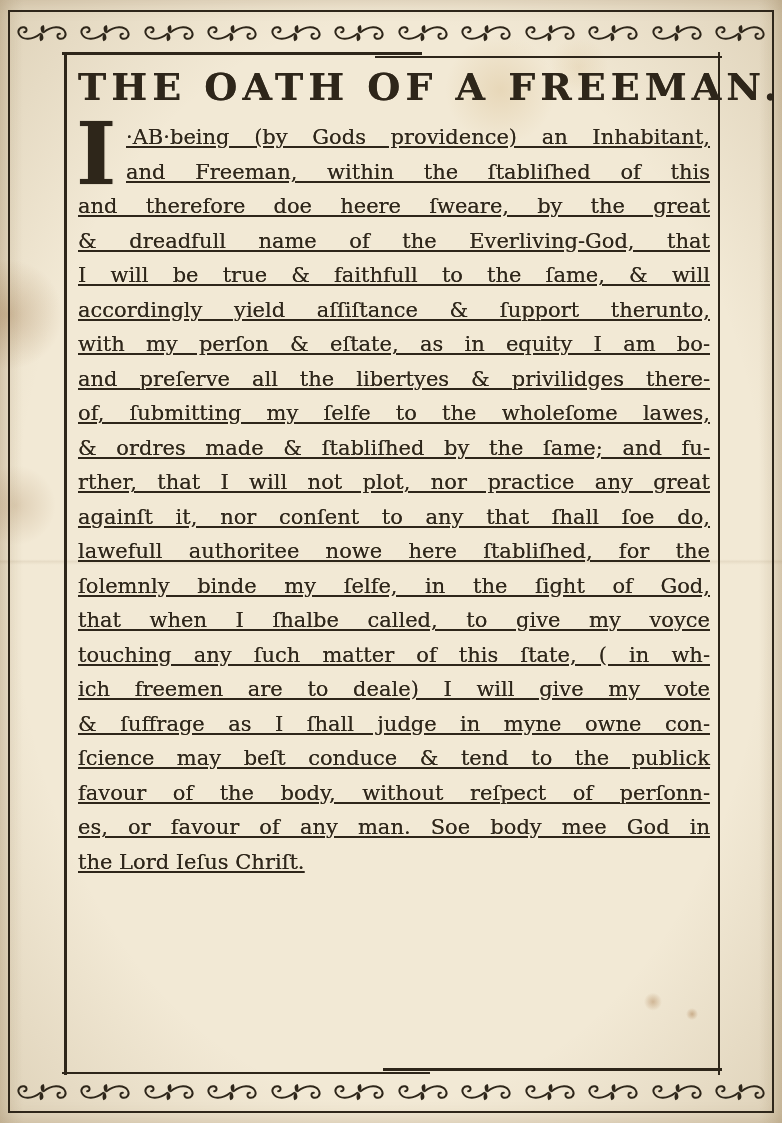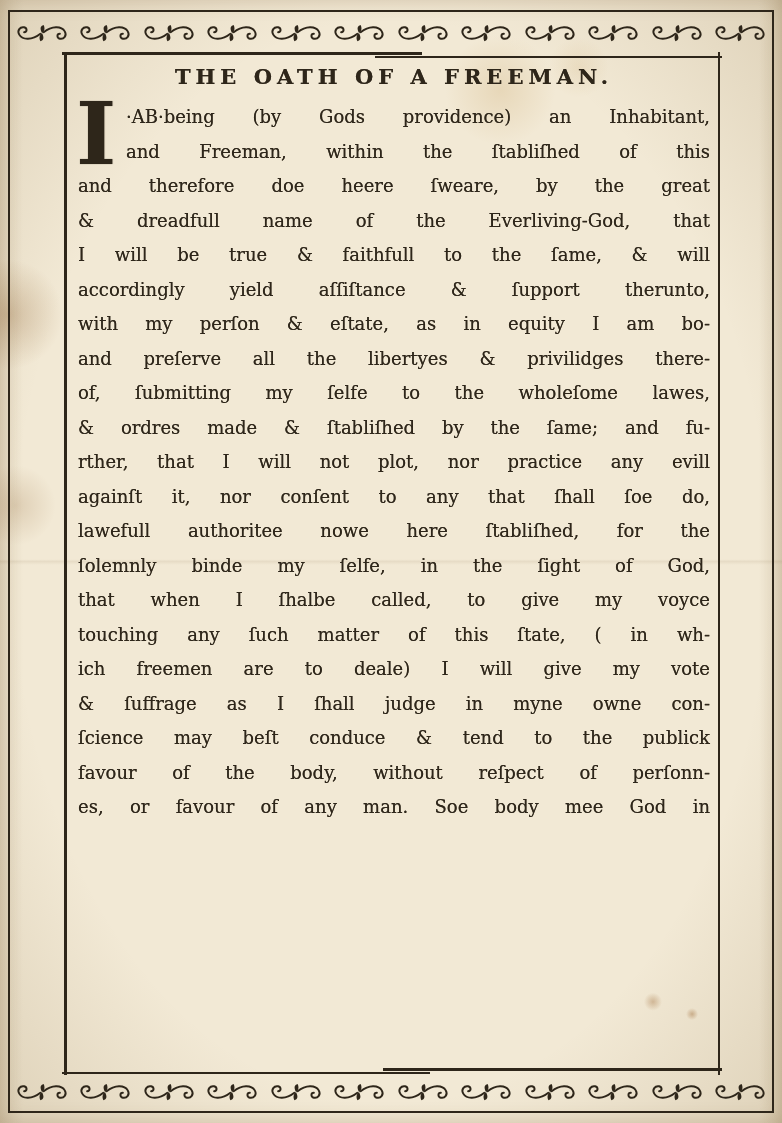--- a/index.html
+++ b/index.html
@@ -53,39 +53,40 @@
                  flex-direction: column; justify-content: space-between; align-items: center; }
   .band-right  { right: 17px;  top: 58px; bottom: 58px; width: 34px;
                  flex-direction: column; justify-content: space-between; align-items: center; }
   .fl-h { width: 52px; height: 18px; color: var(--ink, #2e261a); }
   .fl-v { width: 18px; height: 52px; color: var(--ink, #2e261a); }
 
   
   .content { position: absolute; left: 78px; right: 72px; top: 58px; }
   .title {
     text-align: center;
-    font-size: 21px; font-weight: bold;
+    font-size: 38px; font-weight: bold;
     letter-spacing: 5px;
     margin: 6px 0 11px;
     text-shadow: 0 0 0.6px rgba(46,38,26,0.8);
     white-space: nowrap;
   }
   .body { position: relative; }
   .dropcap {
     position: absolute; left: -2px; top: 3px;
     font-size: 86px; line-height: 62px; font-weight: bold;
     text-shadow: 0 0 1px rgba(46,38,26,0.8);
   }
   .line {
-    font-size: 18px;
+    font-size: 21px;
     line-height: 34.5px;
     text-align: justify;
     text-align-last: justify;
     text-shadow: 0 0 0.5px rgba(46,38,26,0.75);
     white-space: nowrap;
+    text-decoration: underline;
   }
   .line.indent { margin-left: 48px; }
   .line.short  { text-align-last: left; }
 
   .defs { position: absolute; width: 0; height: 0; overflow: hidden; }
 </style>
 </head>
 <body>
 
 <svg class="defs" xmlns="http://www.w3.org/2000/svg">
@@ -267,26 +268,27 @@
       <div class="line indent">·AB·being (by Gods providence) an Inhabitant,</div>
       <div class="line indent">and Freeman, within the ſtabliſhed of this</div>
       <div class="line">and therefore doe heere ſweare, by the great</div>
       <div class="line">&amp; dreadfull name of the Everliving-God, that</div>
       <div class="line">I will be true &amp; faithfull to the ſame, &amp; will</div>
       <div class="line">accordingly yield aſſiſtance &amp; ſupport therunto,</div>
       <div class="line">with my perſon &amp; eſtate, as in equity I am bo-</div>
       <div class="line">and preſerve all the libertyes &amp; privilidges there-</div>
       <div class="line">of, ſubmitting my ſelfe to the wholeſome lawes,</div>
       <div class="line">&amp; ordres made &amp; ſtabliſhed by the ſame; and fu-</div>
-      <div class="line">rther, that I will not plot, nor practice any evill</div>
+      <div class="line">rther, that I will not plot, nor practice any great</div>
       <div class="line">againſt it, nor conſent to any that ſhall ſoe do,</div>
       <div class="line">lawefull authoritee nowe here ſtabliſhed, for the</div>
       <div class="line">ſolemnly binde my ſelfe, in the ſight of God,</div>
       <div class="line">that when I ſhalbe called, to give my voyce</div>
       <div class="line">touching any ſuch matter of this ſtate, ( in wh-</div>
       <div class="line">ich freemen are to deale) I will give my vote</div>
       <div class="line">&amp; ſuffrage as I ſhall judge in myne owne con-</div>
       <div class="line">ſcience may beſt conduce &amp; tend to the publick</div>
       <div class="line">favour of the body, without reſpect of perſonn-</div>
       <div class="line">es, or favour of any man.  Soe body mee God in</div>
+      <div class="line short">the Lord Ieſus Chriſt.</div>
     </div>
   </div>
 </div>
 
 </body></html>

